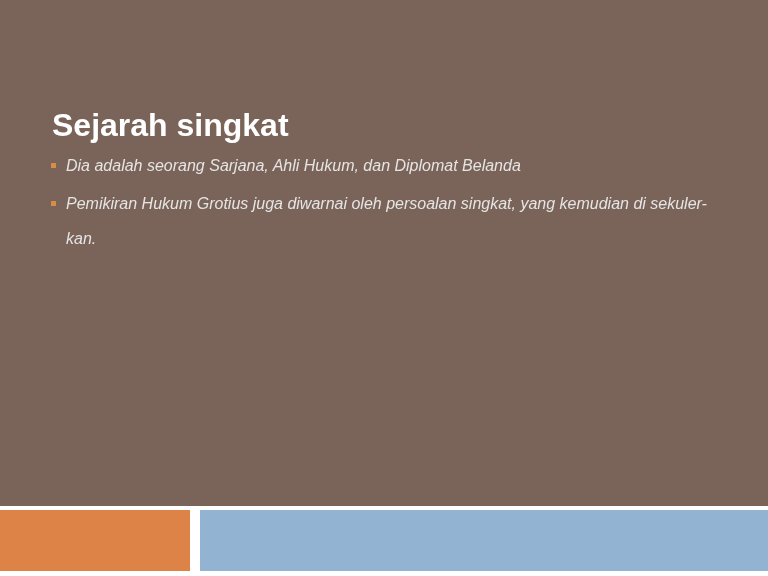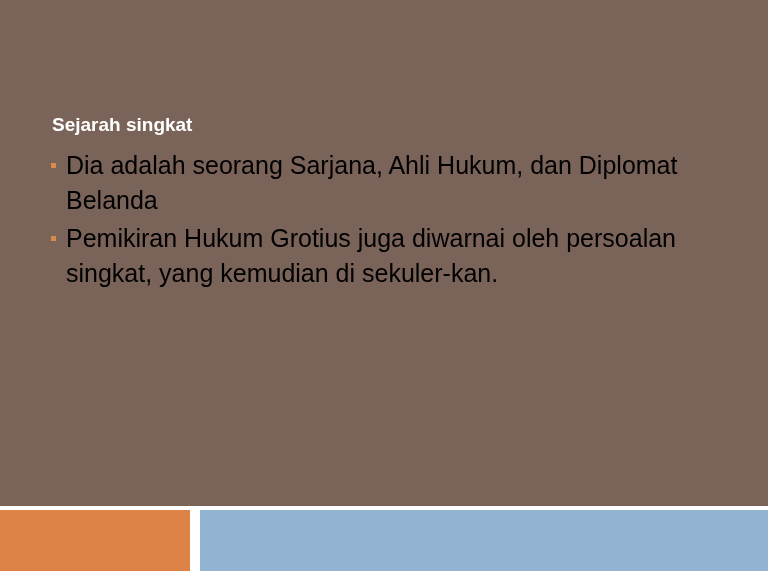--- a/index.html
+++ b/index.html
@@ -42,39 +42,40 @@
   }
   .body-block {
     position: absolute;
     left: 48px;
     top: 110px;
     width: 672px;
   }
   .sub-head {
     color: #ffffff;
     font-family: "Liberation Sans", sans-serif;
-    font-size: 19px;
+    font-size: 32px;
     font-weight: bold;
     line-height: 30px;
     margin: 0 0 8px 4px;
   }
   .bullet-list {
     list-style: none;
     margin: 0;
     padding: 0;
   }
   .bullet-item {
     position: relative;
-    color: #000000;
+    color: #e5e5e5;
     font-family: "Liberation Sans", sans-serif;
-    font-size: 25px;
+    font-size: 16px;
     font-weight: normal;
     line-height: 35px;
     padding-left: 18px;
     margin-bottom: 3px;
+    font-style: italic;
   }
   .bullet-item .dot {
     position: absolute;
     left: 3px;
     top: 15px;
     width: 5px;
     height: 5px;
     background: #d98b4a;
   }
   .plain-item {

